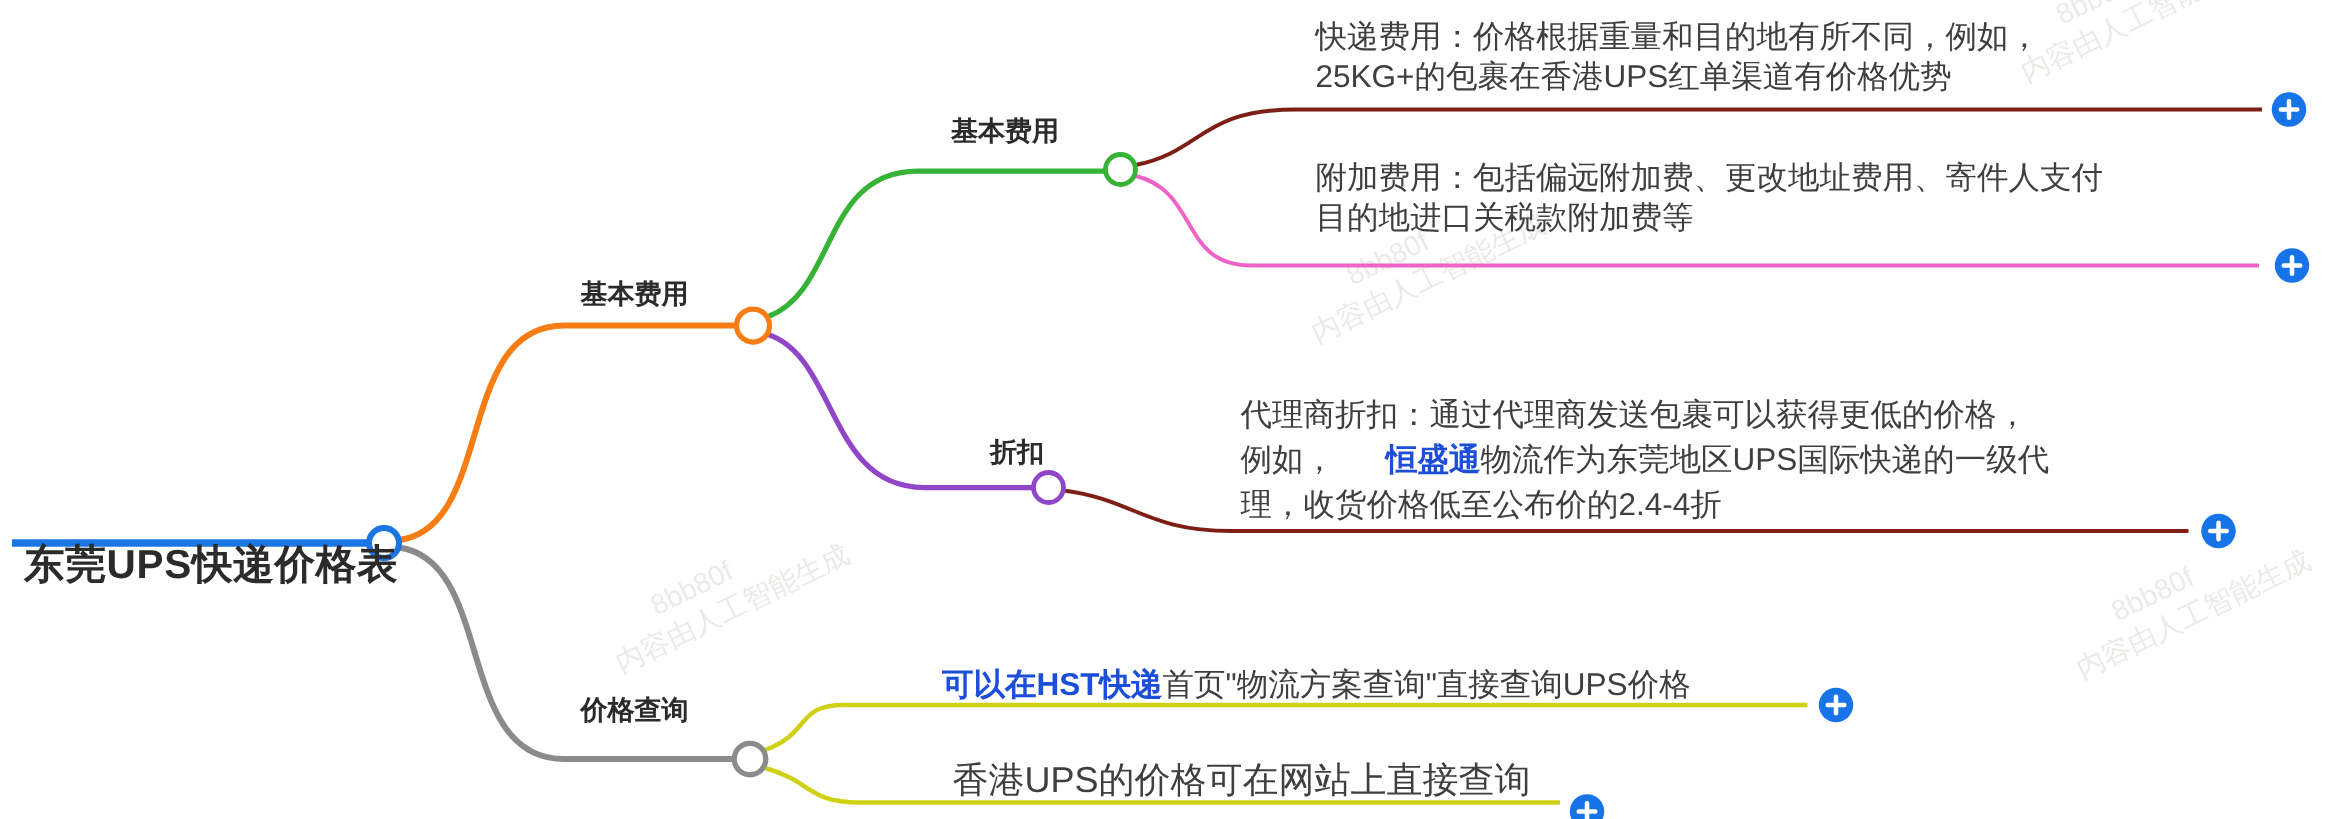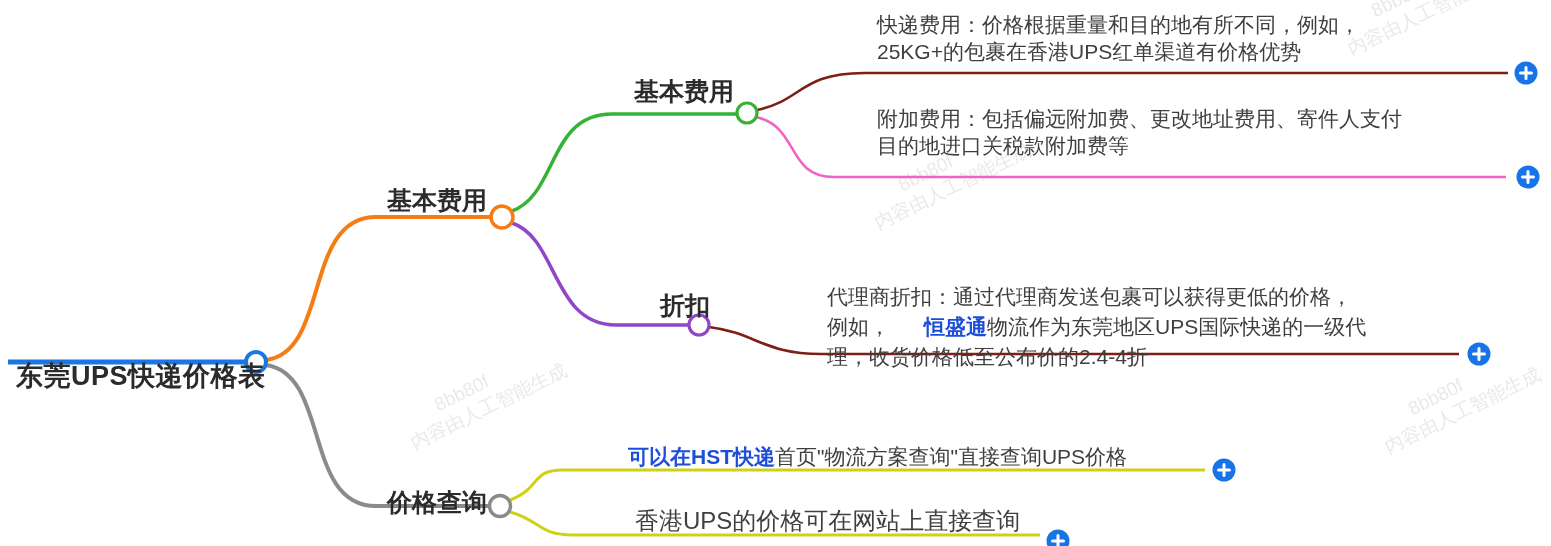--- a/index.html
+++ b/index.html
@@ -15,30 +15,30 @@
   }
   .canvas svg{position:absolute;left:0;top:0;}
   .node-label{
     position:absolute;
     font-weight:bold;
     color:#2b2b2b;
     white-space:nowrap;
     line-height:1.1;
   }
   .root-label{font-size:27px;letter-spacing:0.5px;}
-  .branch-label{font-size:25px;}
+  .branch-label{font-size:18px;}
   .leaf{
     position:absolute;
     color:#3f3f3f;
     font-size:21px;
     line-height:27px;
     white-space:nowrap;
   }
   .leaf .line{white-space:nowrap;}
-  .leaf-agent{line-height:30px;margin-top:20px;}
+  .leaf-agent{line-height:30px;}
   .leaf-hk{font-size:24px;}
   .bold-seg{font-weight:bold;color:#1d4ed8;}
   .gap{display:inline-block;width:34px;}
   .wm{
     position:absolute;
     color:#ece9e6;
     font-size:19px;
     line-height:24px;
     transform:rotate(-26deg);
     white-space:nowrap;
@@ -116,21 +116,21 @@
   </svg>
 
   <div class="node-label root-label" style="left:16px;top:330px;margin-top:32px;">东莞UPS快递价格表</div>
 
   <div class="node-label branch-label" style="left:387px;top:187px;">基本费用</div>
 
   <div class="node-label branch-label" style="left:634px;top:78px;">基本费用</div>
 
   <div class="node-label branch-label" style="left:660px;top:292px;text-align:center;">折扣</div>
 
-  <div class="node-label branch-label" style="left:387px;top:489px;">价格查询</div>
+  <div class="node-label branch-label" style="left:387px;top:464px;">价格查询</div>
 
   <div class="leaf" style="left:877px;top:11px;">
     <div class="line">快递费用：价格根据重量和目的地有所不同，例如，</div>
     <div class="line">25KG+的包裹在香港UPS红单渠道有价格优势</div>
   </div>
 
   <div class="leaf" style="left:877px;top:105px;">
     <div class="line">附加费用：包括偏远附加费、更改地址费用、寄件人支付</div>
     <div class="line">目的地进口关税款附加费等</div>
   </div>

